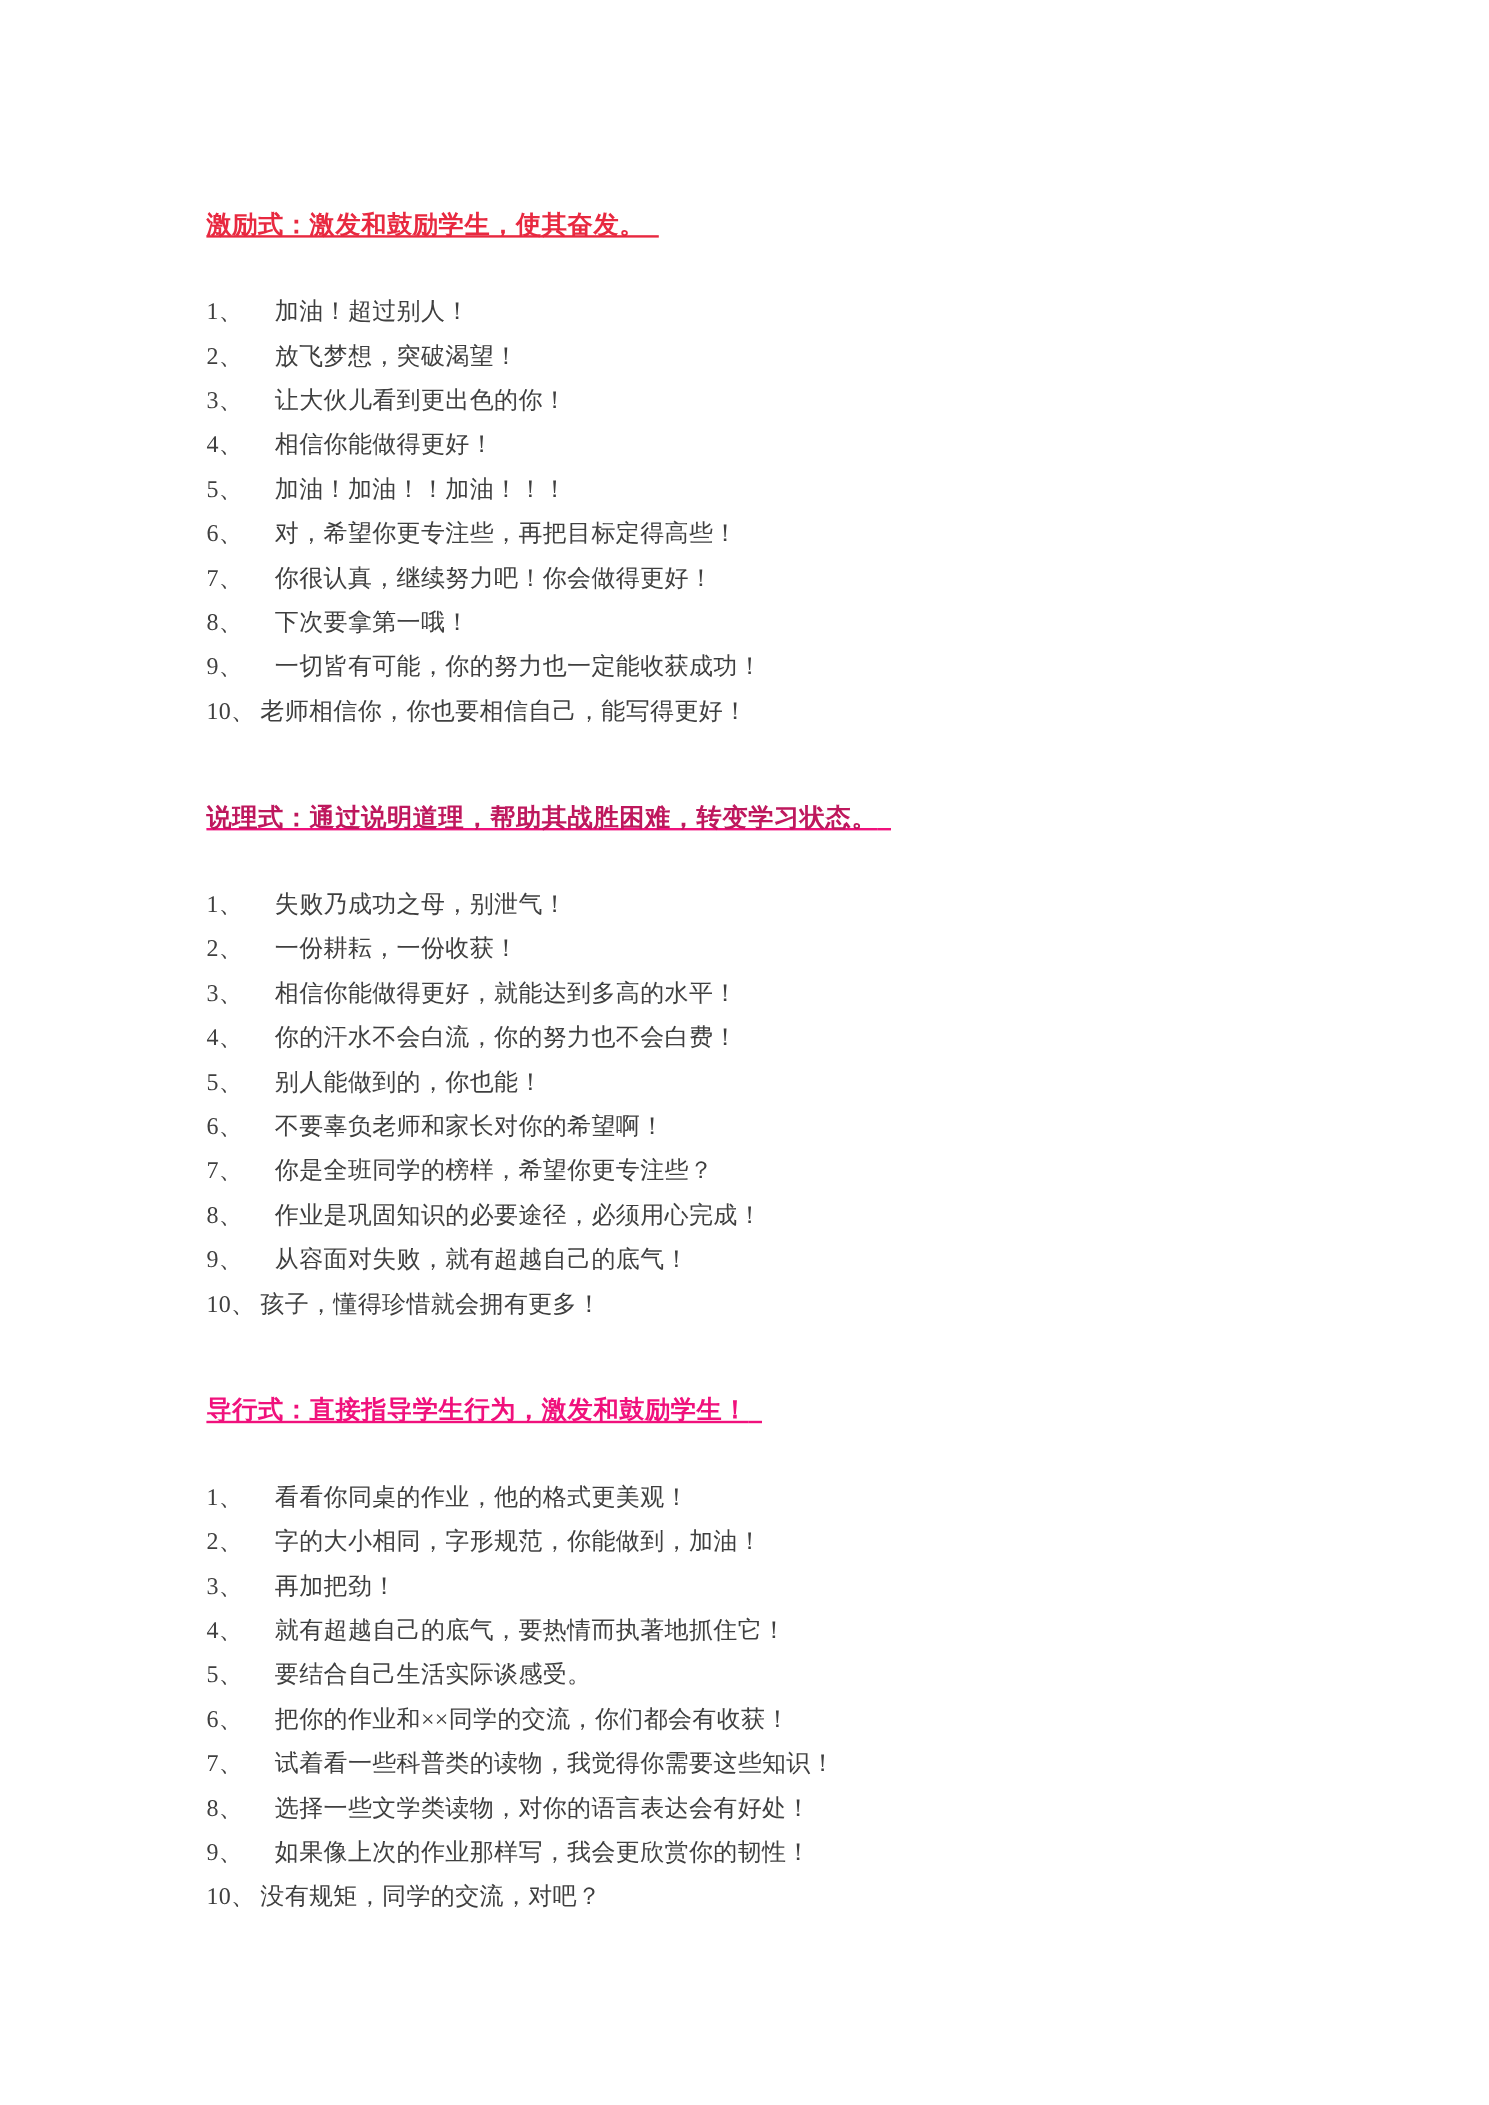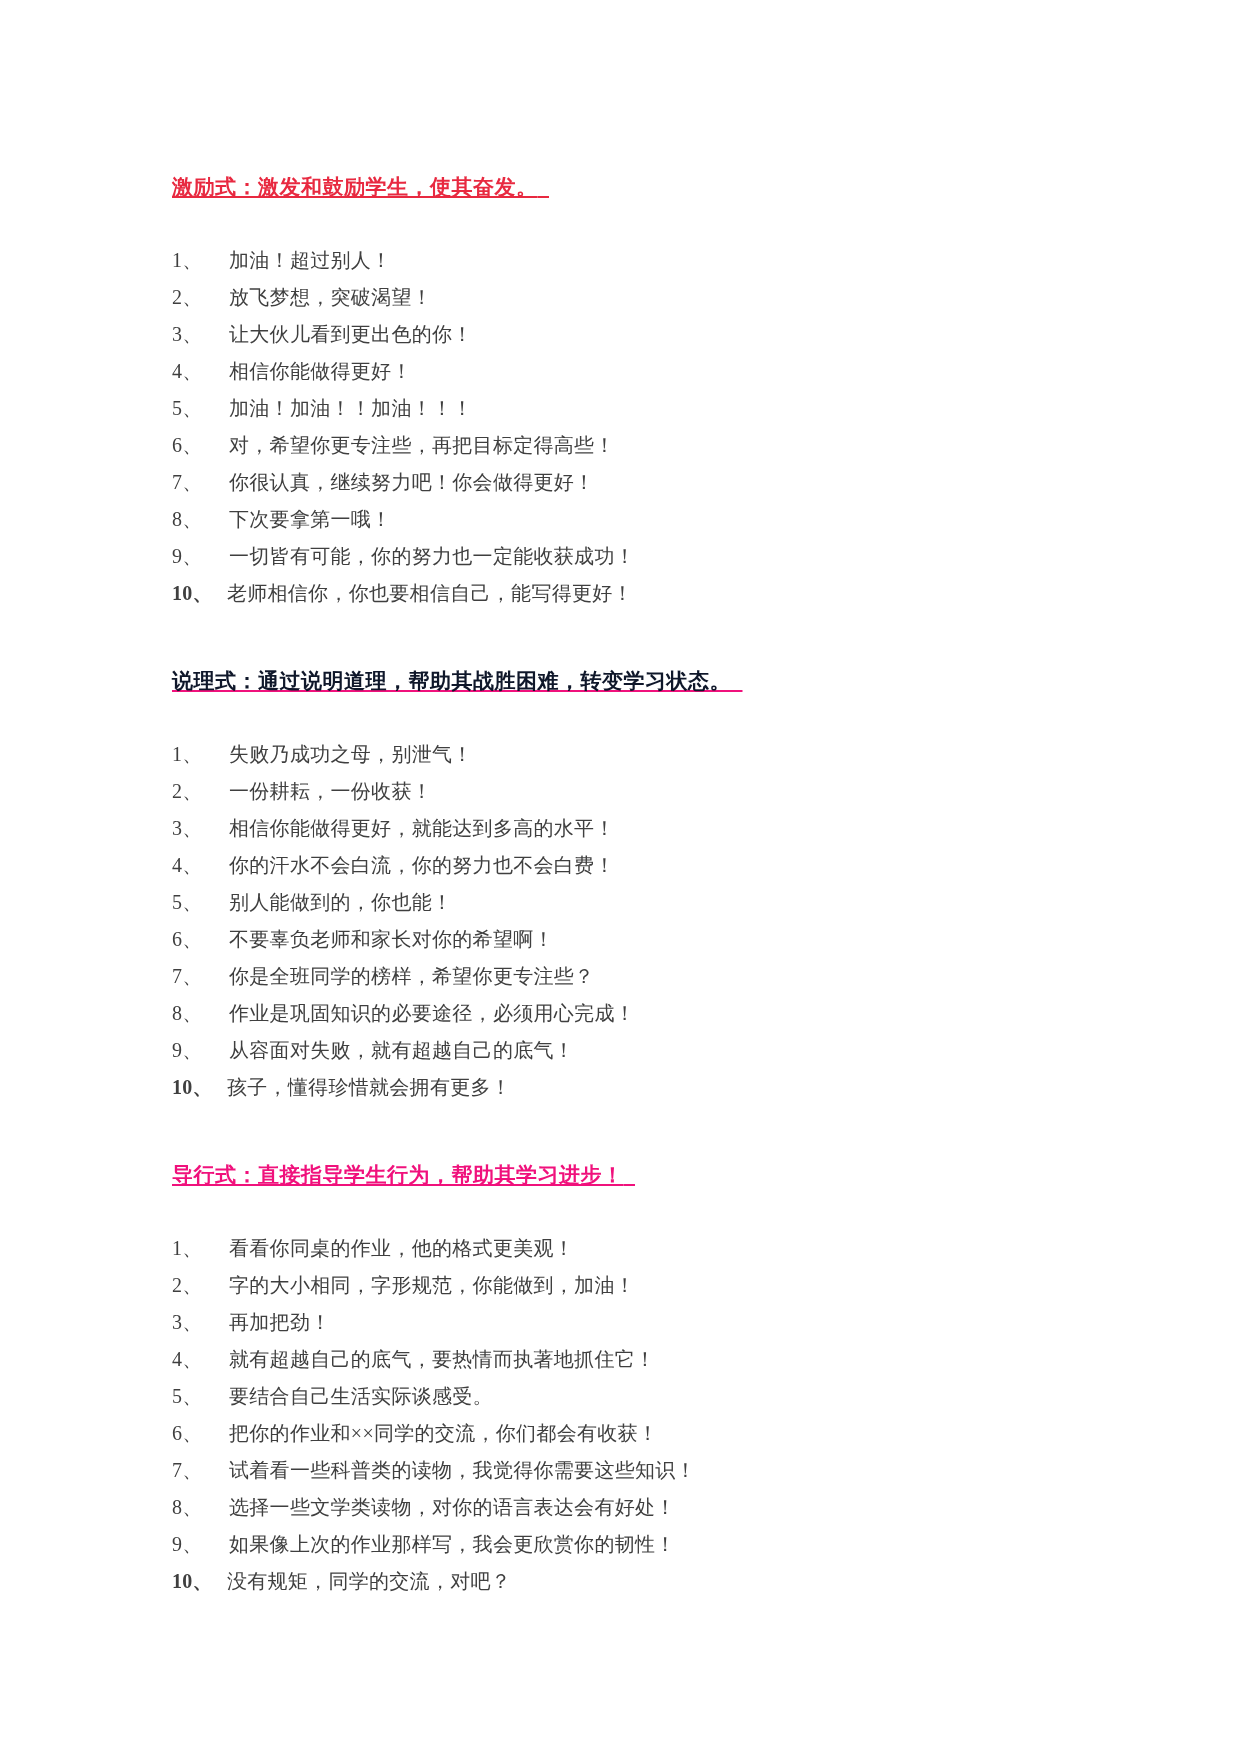--- a/index.html
+++ b/index.html
@@ -43,22 +43,21 @@
     line-height: 37px;
     color: #3f3f3f;
     letter-spacing: 0.3px;
   }
   .item .num {
     flex: 0 0 auto;
     width: 57px;
   }
   .item.tens .num {
     width: auto;
-    margin-right: 14px;
-    font-weight: bold;
+    margin-right: 4px;
   }
   .item .txt {
     flex: 1 1 auto;
   }
 </style>
 </head>
 <body>
 
 <div class="page">
   <div id="content">
@@ -101,21 +100,21 @@
             <span class="num">9、</span>
             <span class="txt">一切皆有可能，你的努力也一定能收获成功！</span>
           </div>
           <div class="item tens">
             <span class="num">10、</span>
             <span class="txt">老师相信你，你也要相信自己，能写得更好！</span>
           </div>
         </div>
       </div>
       <div class="section">
-        <div class="heading" style="color: #0f172a; text-decoration-color: rgb(240, 17, 124);">说理式：通过说明道理，帮助其战胜困难，转变学习状态。</div>
+        <div class="heading" style="color: #be185d; text-decoration-color: rgb(240, 17, 124);">说理式：通过说明道理，帮助其战胜困难，转变学习状态。</div>
         <div class="list">
           <div class="item">
             <span class="num">1、</span>
             <span class="txt">失败乃成功之母，别泄气！</span>
           </div>
           <div class="item">
             <span class="num">2、</span>
             <span class="txt">一份耕耘，一份收获！</span>
           </div>
           <div class="item">
@@ -146,21 +145,21 @@
             <span class="num">9、</span>
             <span class="txt">从容面对失败，就有超越自己的底气！</span>
           </div>
           <div class="item tens">
             <span class="num">10、</span>
             <span class="txt">孩子，懂得珍惜就会拥有更多！</span>
           </div>
         </div>
       </div>
       <div class="section">
-        <div class="heading" style="color: rgb(240, 17, 124); text-decoration-color: rgb(240, 17, 124);">导行式：直接指导学生行为，帮助其学习进步！</div>
+        <div class="heading" style="color: rgb(240, 17, 124); text-decoration-color: rgb(240, 17, 124);">导行式：直接指导学生行为，激发和鼓励学生！</div>
         <div class="list">
           <div class="item">
             <span class="num">1、</span>
             <span class="txt">看看你同桌的作业，他的格式更美观！</span>
           </div>
           <div class="item">
             <span class="num">2、</span>
             <span class="txt">字的大小相同，字形规范，你能做到，加油！</span>
           </div>
           <div class="item">

